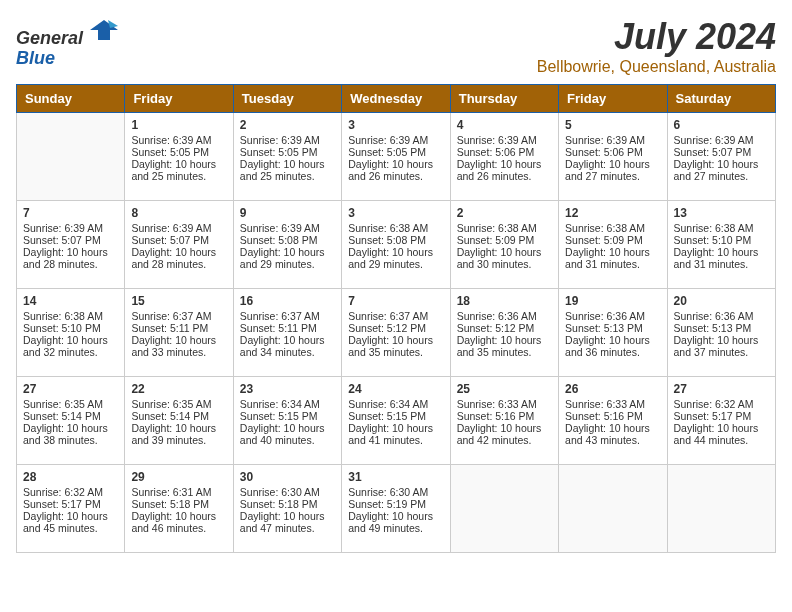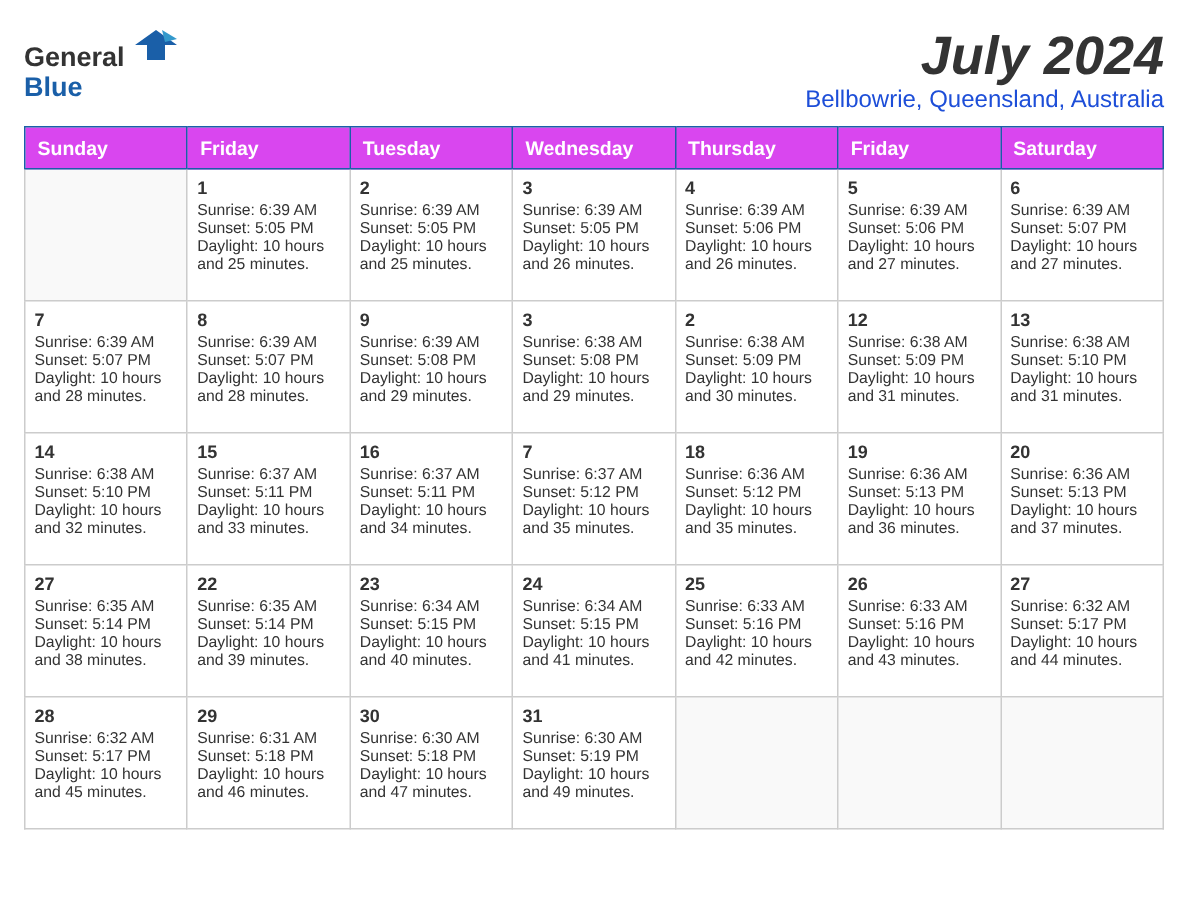--- a/index.html
+++ b/index.html
@@ -11,20 +11,21 @@
       padding: 16px;
     }
     .header-area {
       display: flex;
       justify-content: space-between;
       align-items: flex-start;
       margin-bottom: 8px;
     }
     .logo {
       display: flex;
+      font-style: italic;
     }
     .logo-text {
       font-size: 18px;
       font-weight: bold;
       line-height: 1.1;
     }
     .logo-general { color: #333; }
     .logo-blue { color: #1a5fa8; margin-top: 12px; }
     .logo-icon {
       width: 28px;
@@ -35,30 +36,30 @@
       text-align: right;
     }
     .main-title {
       font-size: 36px;
       font-weight: bold;
       color: #333;
       font-style: italic;
     }
     .subtitle {
       font-size: 16px;
-      color: #1d4ed8;
+      color: #a16207;
       margin-left: 16px;
     }
     .calendar {
       width: 100%;
       border-collapse: collapse;
       border: 1px solid #ccc;
     }
     .calendar th {
-      background: #d946ef;
+      background: #a16207;
       color: #fff;
       font-size: 13px;
       font-weight: bold;
       text-align: left;
       padding: 6px 8px;
       border: 1px solid #1a5fa8;
     }
     .calendar td {
       vertical-align: top;
       padding: 5px 6px;

